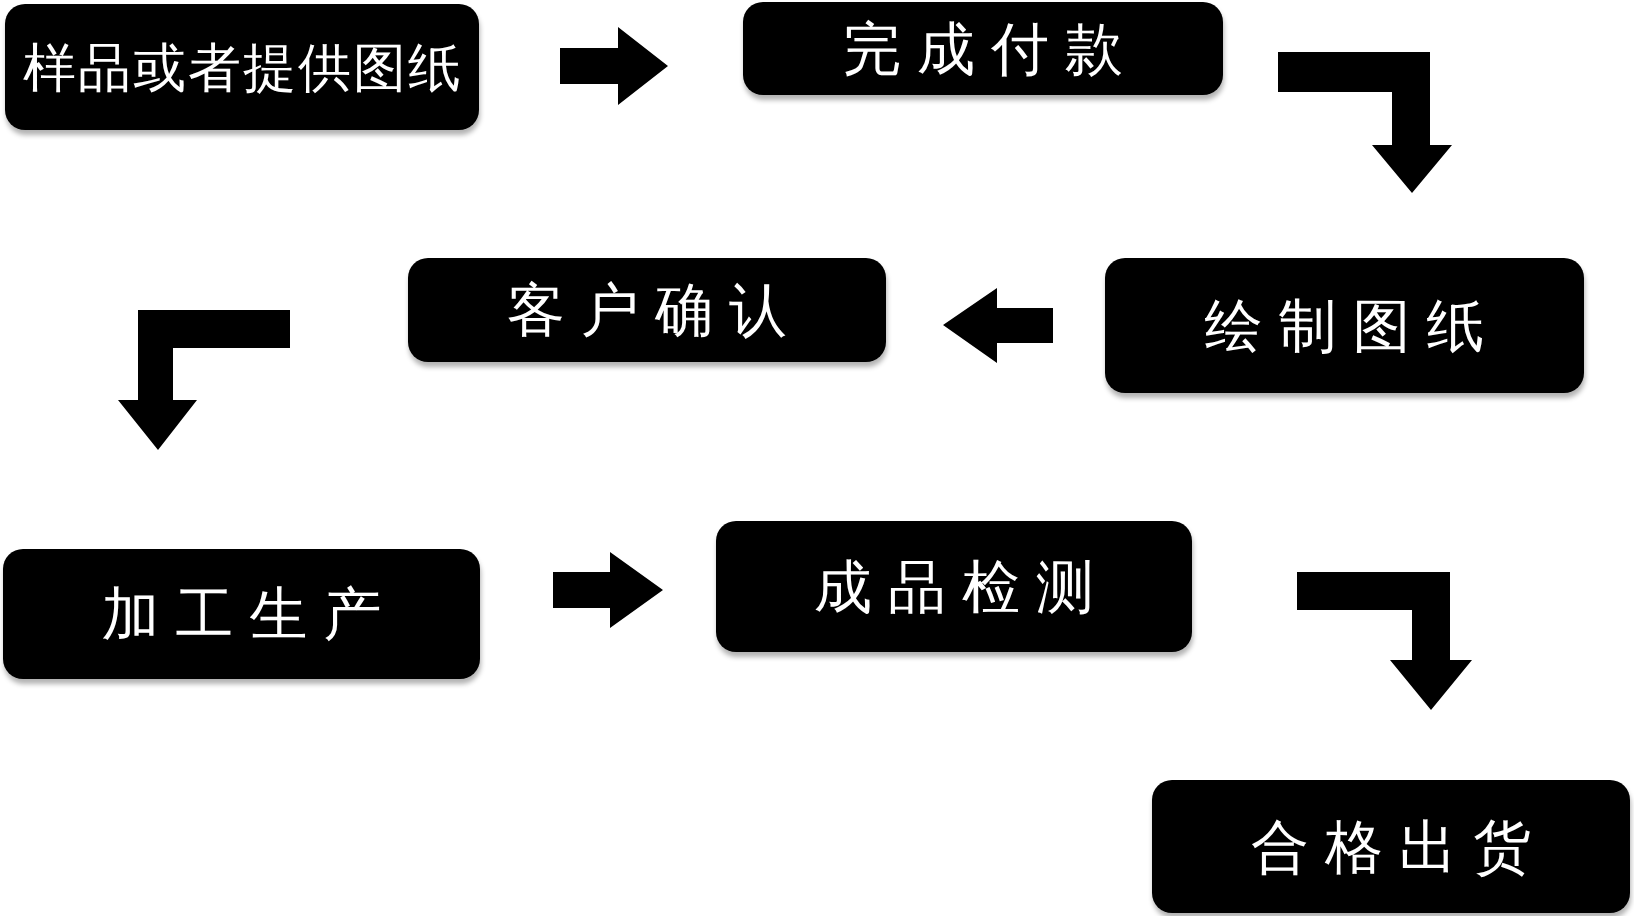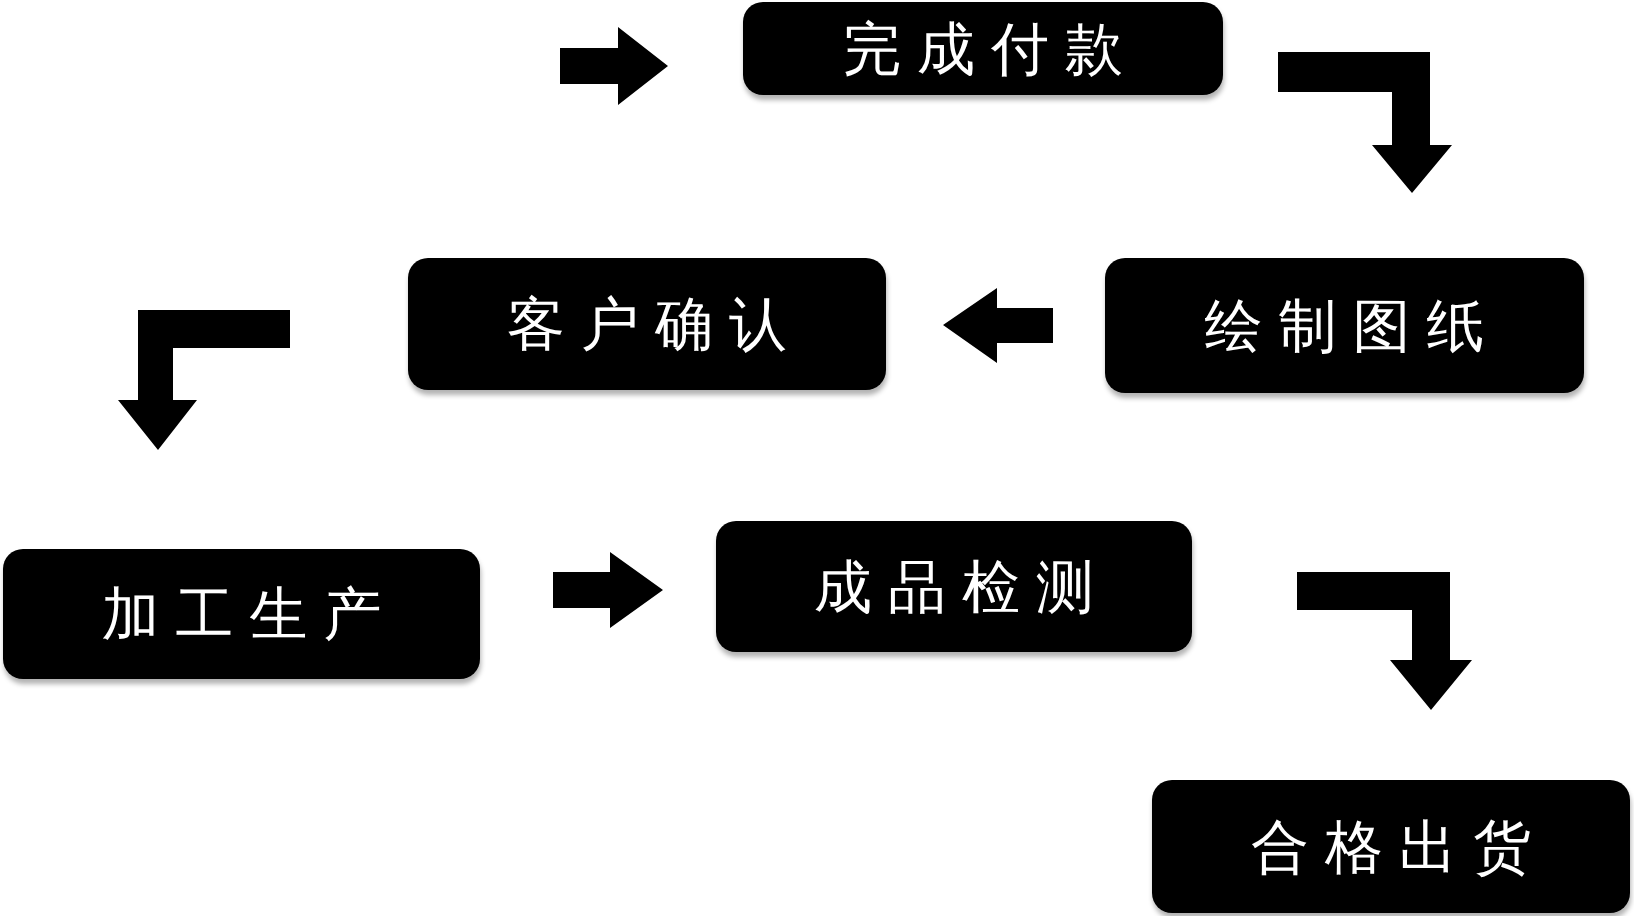--- a/index.html
+++ b/index.html
@@ -35,38 +35,41 @@
   }
   .node.wide .lbl {
     font-size: 53px;
     letter-spacing: 2px;
     margin-right: -2px;
   }
   
   .n1 { left: 5px;    top: 4px;   width: 474px; height: 126px; }
   .n2 { left: 743px;  top: 2px;   width: 480px; height: 93px; }
   .n3 { left: 1105px; top: 258px; width: 479px; height: 135px; }
-  .n4 { left: 408px;  top: 258px; width: 478px; height: 132px; text-align: right; }
+  .n4 { left: 408px;  top: 258px; width: 478px; height: 104px; text-align: right; }
   .n5 { left: 3px;    top: 549px; width: 477px; height: 130px; }
   .n6 { left: 716px;  top: 521px; width: 476px; height: 131px; justify-content: center; }
   .n7 { left: 1152px; top: 780px; width: 478px; height: 133px; }
   
   .arrow { position: absolute; display: block; }
   .a1 { left: 560px;  top: 27px;  }
   .a2 { left: 1278px; top: 52px;  }
   .a3 { left: 943px;  top: 288px; }
   .a4 { left: 118px;  top: 310px; }
   .a5 { left: 553px;  top: 552px; }
   .a6 { left: 1297px; top: 572px; }
 </style>
 </head>
 <body>
 
 <div class="canvas">
 
+  <div class="node wide n1">
+    <span class="lbl">样品或者提供图纸</span>
+  </div>
 
   <div class="node n2">
     <span class="lbl">完成付款</span>
   </div>
 
   <div class="node n3">
     <span class="lbl">绘制图纸</span>
   </div>
 
   <div class="node n4">

